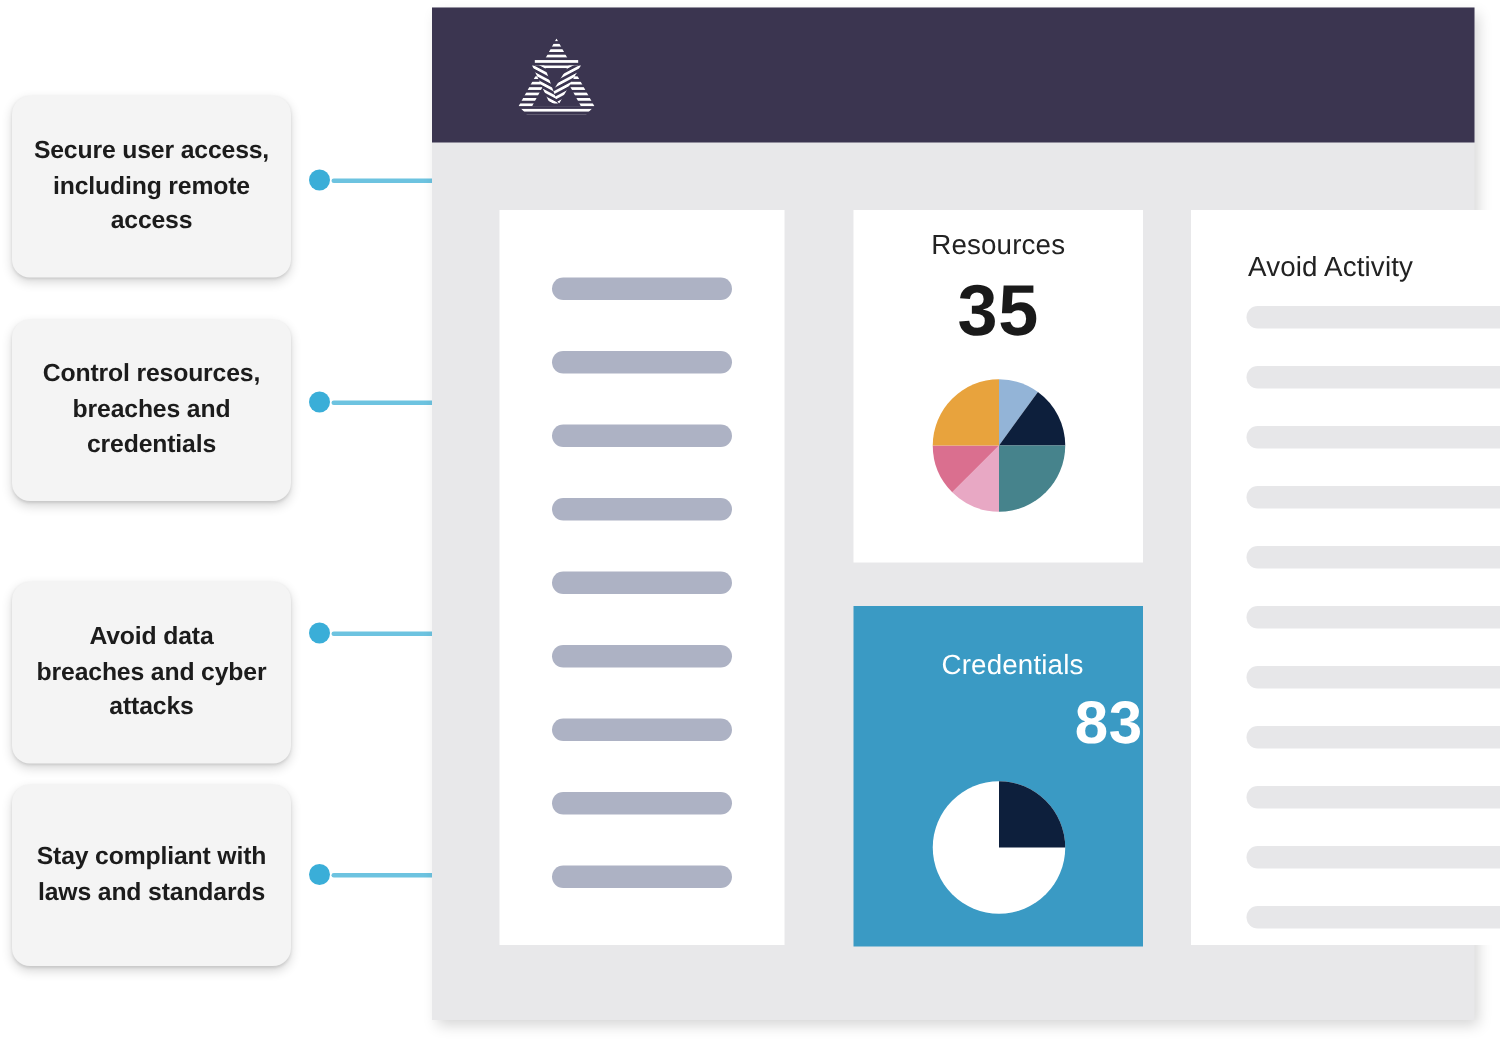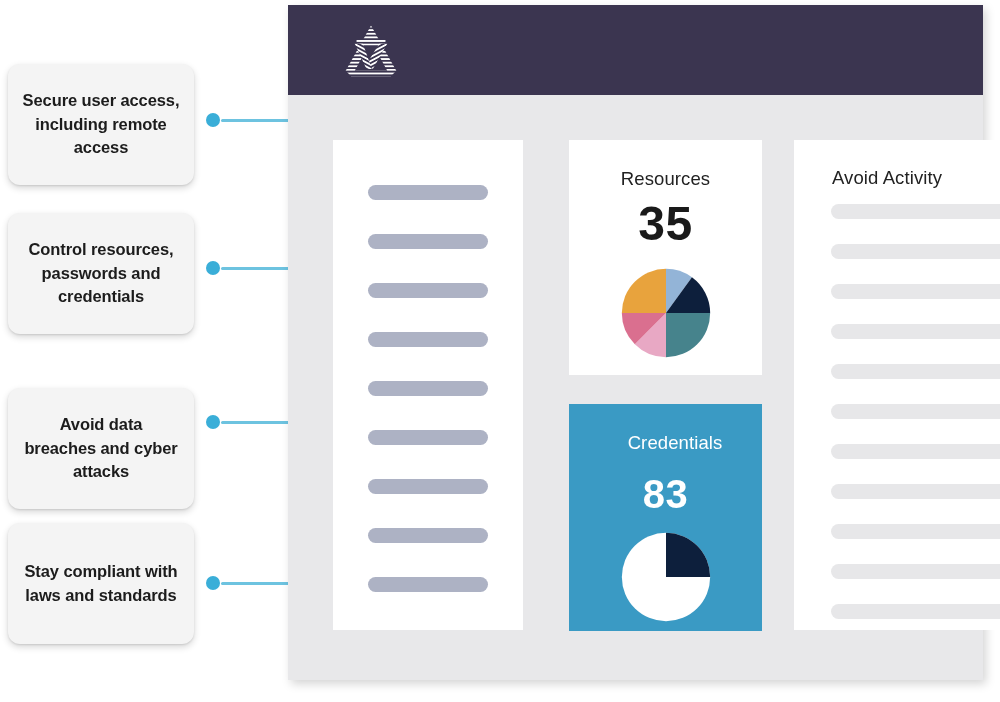--- a/index.html
+++ b/index.html
@@ -138,21 +138,21 @@
   #resources-card {
     position: absolute;
     left: 281px;
     top: 45px;
     width: 193px;
     height: 235px;
     background: #ffffff;
     text-align: center;
   }
   #resources-title {
-    margin-top: 28px;
+    margin-top: 12px;
     font-size: 18.5px;
     color: #222222;
     letter-spacing: 0.1px;
   }
   #resources-value {
     margin-top: 6px;
     font-size: 48px;
     font-weight: 800;
     color: #1a1a1a;
     letter-spacing: 0.5px;
@@ -173,25 +173,26 @@
     text-align: center;
   }
   #credentials-title {
     margin-top: 28px;
     font-size: 18.5px;
     color: #ffffff;
     letter-spacing: 0.1px;
     padding-left: 19px;
   }
   #credentials-value {
-    margin-top: 18px;
+    margin-top: 6px;
     font-size: 40px;
     font-weight: 800;
     color: #ffffff;
     letter-spacing: 0.5px;
+    text-align: right;
   }
   #credentials-pie {
     margin: 14px auto 0;
     display: block;
   }
 
   
   #activity-panel {
     position: absolute;
     left: 506px;
@@ -219,21 +220,21 @@
 </style>
 </head>
 <body>
 
 <div id="stage">
 
   <div class="benefit-card" id="benefit-0">
     <div class="benefit-text">Secure user access, including remote access</div>
   </div>
   <div class="benefit-card" id="benefit-1">
-    <div class="benefit-text">Control resources, passwords and credentials</div>
+    <div class="benefit-text">Control resources, breaches and credentials</div>
   </div>
   <div class="benefit-card" id="benefit-2">
     <div class="benefit-text">Avoid data breaches and cyber attacks</div>
   </div>
   <div class="benefit-card" id="benefit-3">
     <div class="benefit-text">Stay compliant with laws and standards</div>
   </div>
 
   <div class="connector" id="connector-0">
     <span class="dot dot-left"></span>

